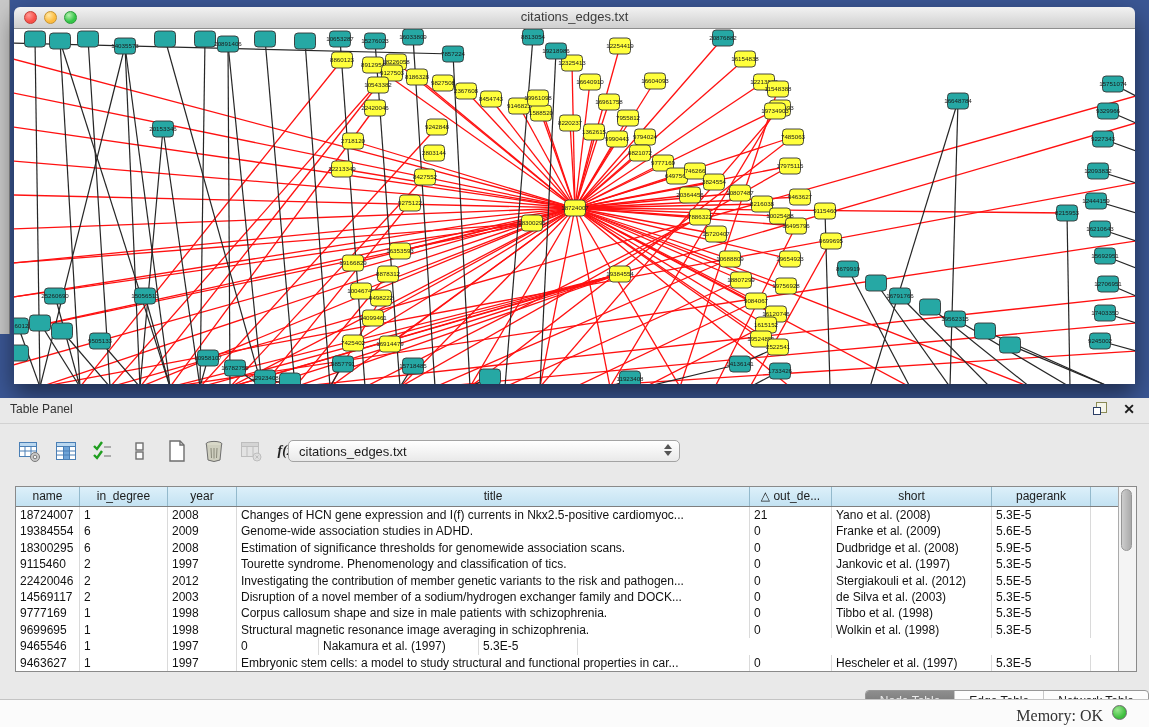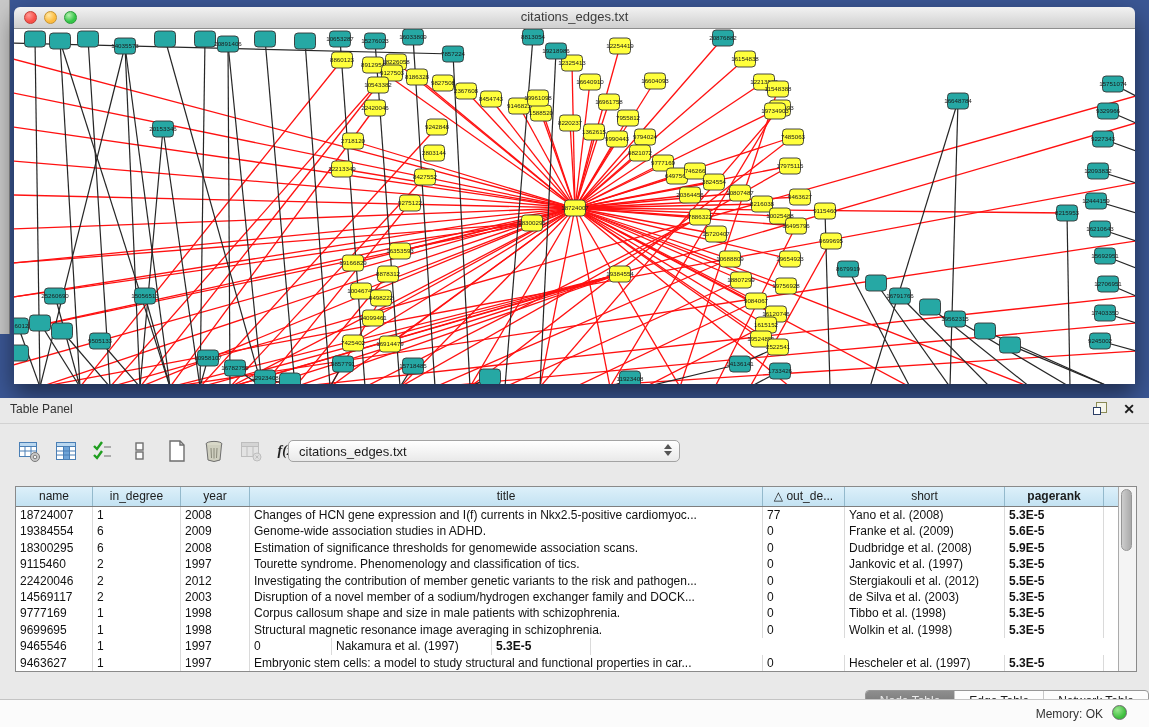--- a/index.html
+++ b/index.html
@@ -36,32 +36,32 @@
   .netselect .updown i{display:block;width:0;height:0;border-left:4px solid transparent;border-right:4px solid transparent;}
   .netselect .updown i.up{border-bottom:5px solid #555;}
   .netselect .updown i.dn{border-top:5px solid #555;}
   
   .tablewrap{position:absolute;left:15px;top:88px;width:1122px;height:186px;background:#fff;border:1px solid #8A8A8A;box-sizing:border-box;display:flex;}
   .tmain{width:1105px;}
   .thead{display:flex;height:20px;background:linear-gradient(#DDF0FA,#C3E2F2);border-bottom:1px solid #7E7E7E;box-sizing:border-box;}
   .th{font-size:12px;color:#1c1c1c;text-align:center;line-height:19px;border-right:1px solid #93B9CC;box-sizing:border-box;overflow:hidden;white-space:nowrap;}
   .tbody .tr{display:flex;height:16.4px;}
   .td{font-size:12px;color:#111;line-height:16px;padding-left:4px;box-sizing:border-box;border-right:1px solid #DADADA;overflow:hidden;white-space:nowrap;}
-  .c0{width:77px;}.c1{width:88px;}.c2{width:69px;}.c3{width:513px;}.c4{width:82px;}.c5{width:160px;}.c6{width:99px;font-weight:bold;}
+  .c0{width:64px;}.c1{width:88px;}.c2{width:69px;}.c3{width:513px;}.c4{width:82px;}.c5{width:160px;}.c6{width:99px;}
   .vscroll{width:17px;border-left:1px solid #ABABAB;background:#F4F4F4;position:relative;}
   .vthumb{position:absolute;left:2px;top:2px;width:11px;height:62px;border-radius:6px;background:linear-gradient(90deg,#CDCDCD,#A9A9A9);border:1px solid #969696;box-sizing:border-box;}
   
   .tabsrow{position:absolute;left:0;top:292px;width:100%;display:flex;justify-content:flex-end;}
   .seg{display:inline-flex;border:1px solid #979797;border-radius:4px;overflow:hidden;background:#FDFDFD;box-shadow:0 1px 0 rgba(255,255,255,.7);}
   .tab{font-size:12px;color:#1c1c1c;padding:3px 14px;border-left:1px solid #C8C8C8;cursor:default;}
   .tab:first-child{border-left:none;}
   .tab.sel{background:linear-gradient(#8E8E8E,#6E6E6E);color:#ECECEC;}
   
   .statusbar{position:absolute;left:0;top:301px;width:100%;height:28px;background:#FBFBFB;border-top:1px solid #C4C4C4;box-sizing:border-box;}
-  .statusbar .mem{position:absolute;right:46px;top:7px;font-size:12px;color:#333;}
+  .statusbar .mem{position:absolute;right:46px;top:7px;font-size:16px;color:#333;font-family:Liberation Serif, serif;}
   .memdot{position:absolute;right:22px;top:5px;width:15px;height:15px;border-radius:50%;background:radial-gradient(circle at 35% 30%,#9BE78F,#3DBE3D 65%);border:1px solid #6a6a6a;box-sizing:border-box;}
   
   .grid-ic rect{shape-rendering:crispEdges;}
 </style>
 </head>
 <body>
 
 <div id="app">
 
   <div id="desktop">
@@ -840,21 +840,21 @@
             <div class="th c4">△ out_de...</div>
             <div class="th c5">short</div>
             <div class="th c6">pagerank</div>
           </div>
         <div class="tbody">
             <div class="tr">
               <div class="td c0">18724007</div>
               <div class="td c1">1</div>
               <div class="td c2">2008</div>
               <div class="td c3">Changes of HCN gene expression and I(f) currents in Nkx2.5-positive cardiomyoc...</div>
-              <div class="td c4">77</div>
+              <div class="td c4">21</div>
               <div class="td c5">Yano et al. (2008)</div>
               <div class="td c6">5.3E-5</div>
             </div>
             <div class="tr">
               <div class="td c0">19384554</div>
               <div class="td c1">6</div>
               <div class="td c2">2009</div>
               <div class="td c3">Genome-wide association studies in ADHD.</div>
               <div class="td c4">0</div>
               <div class="td c5">Franke et al. (2009)</div>

